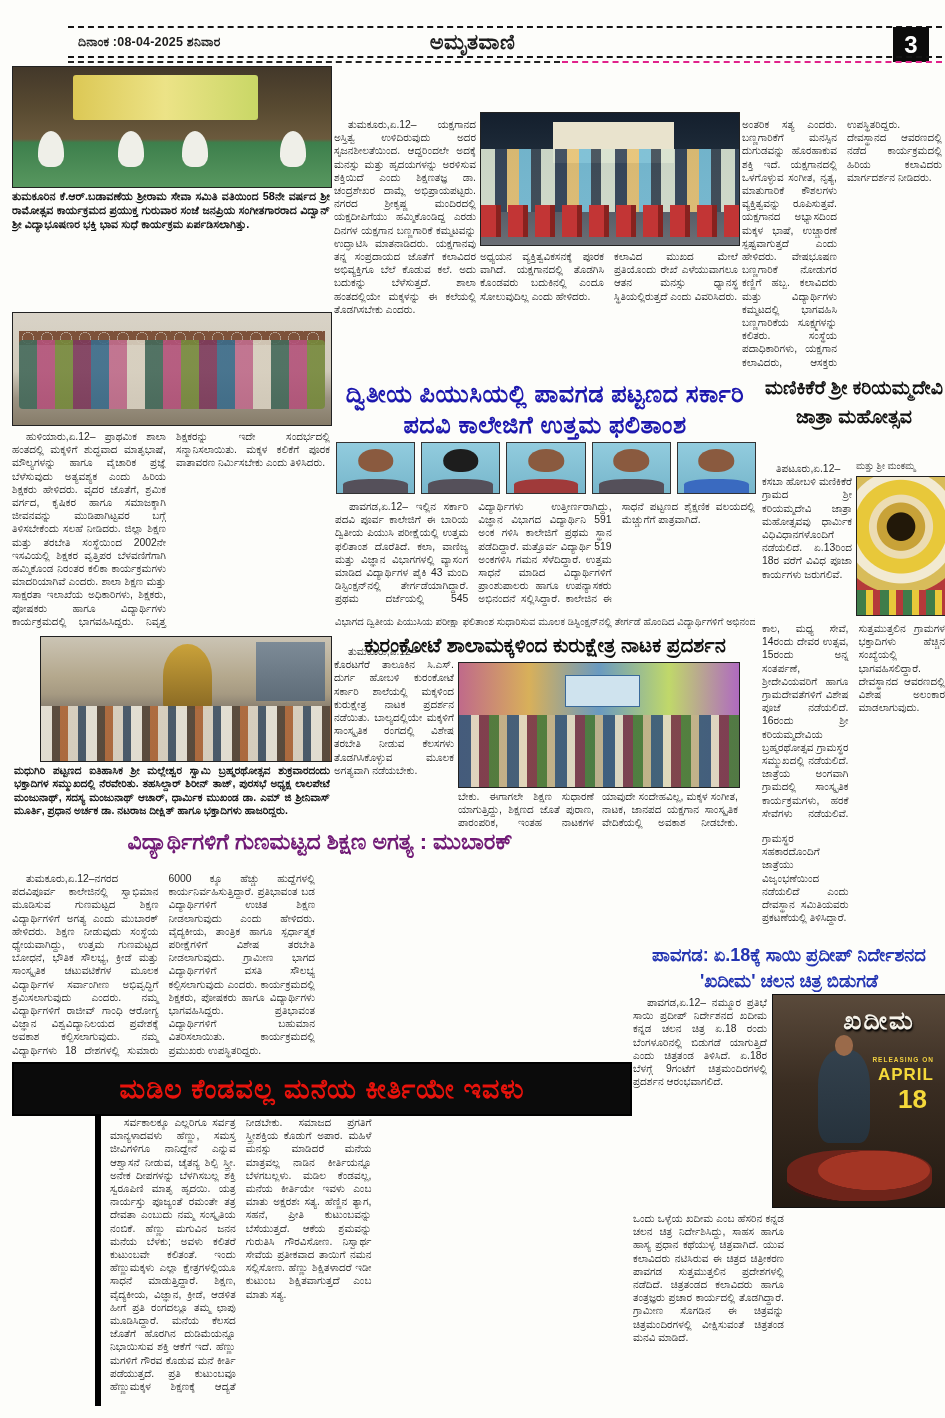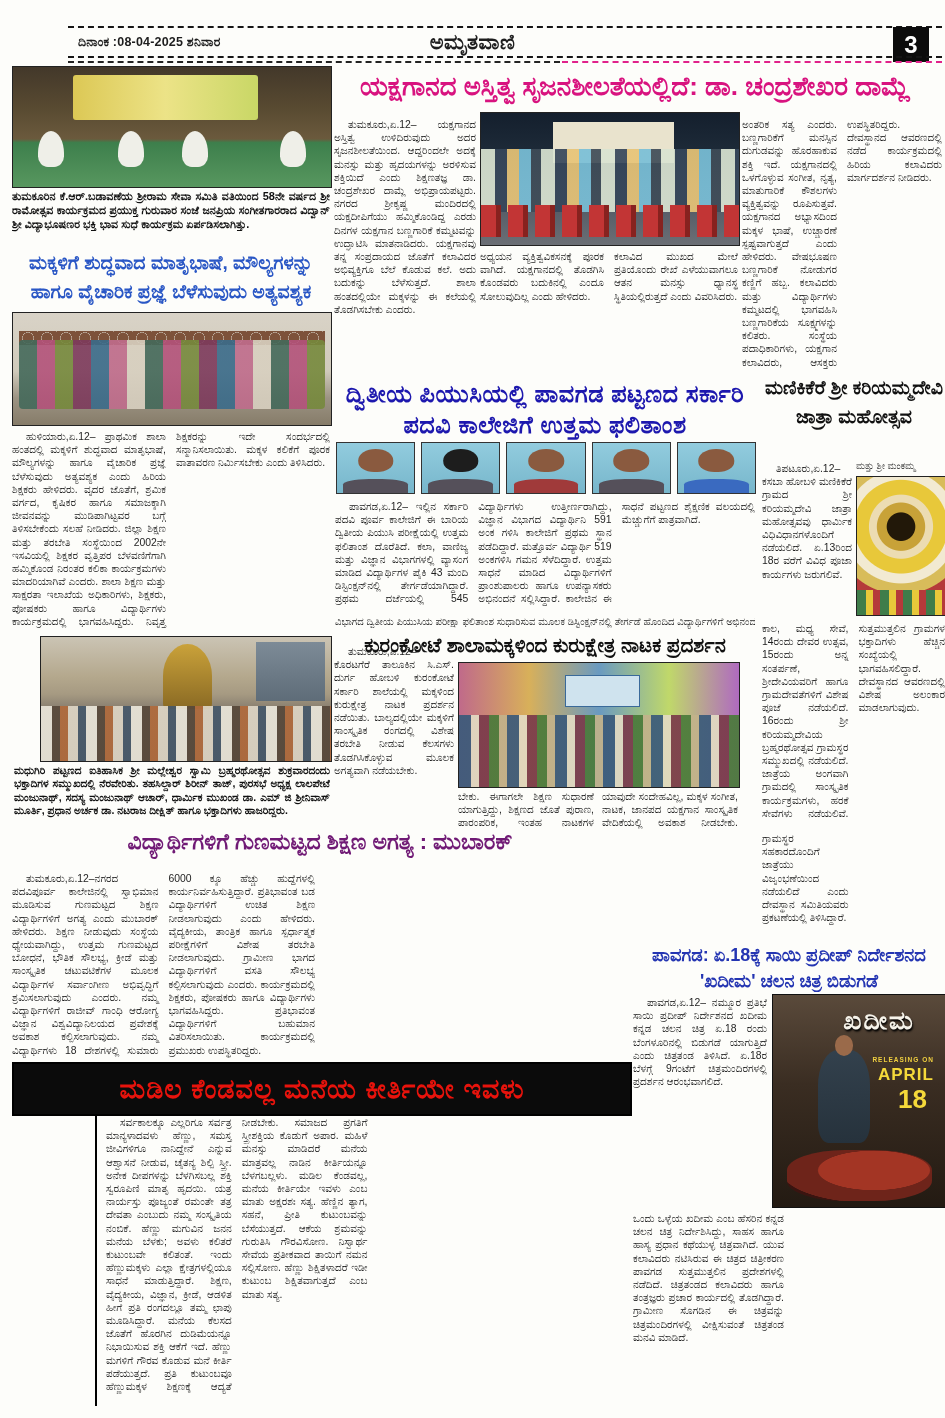--- a/index.html
+++ b/index.html
@@ -25,21 +25,21 @@
   .hl{position:absolute;text-align:center;font-weight:bold;overflow:hidden;}
   .hl-pink{color:#d8137f;font-size:26px;line-height:1.25;}
   .hl-blue{color:#2a57c5;font-size:19px;line-height:1.55;}
   .hl-navy{color:#1d18ae;font-size:24px;line-height:1.3;letter-spacing:.5px;}
   .hl-black{color:#111;font-size:20px;line-height:1.3;}
   .hl-black3{color:#111;font-size:19px;line-height:1.5;}
   .hl-dred{color:#701a75;font-size:22px;line-height:1.3;}
   .hl-movie{color:#2435b2;font-size:18px;line-height:1.45;}
   .banner{position:absolute;background:#0b0b0b;border:2px solid #000;color:#e8130c;display:flex;
           align-items:center;justify-content:center;font-size:27px;font-weight:bold;letter-spacing:1px;}
-  .boxed{border-left:2px solid #000000;padding-left:9px;}
+  .boxed{border-left:6px solid #000000;padding-left:9px;}
   
   .photo{position:absolute;border:1px solid #222;overflow:hidden;background:#ccc;}
   .photo div{position:absolute;}
   #ph-concert{background:linear-gradient(180deg,#43382a 0%,#584a31 34%,#6b5a3d 60%,#3d7f4c 63%,#58975f 100%);}
   #ph-concert .p1{top:7%;left:19%;width:58%;height:37%;background:linear-gradient(90deg,#dcc855,#ece387,#c9d766);border-radius:3px;}
   #ph-concert .p2,#ph-concert .p3,#ph-concert .p4,#ph-concert .p5{bottom:17%;width:26px;height:36px;background:#efefe8;border-radius:50% 50% 38% 38%/62% 62% 30% 30%;}
   #ph-concert .p2{left:8%;} #ph-concert .p3{left:33%;} #ph-concert .p4{left:53%;} #ph-concert .p5{left:84%;}
   #ph-group{background:linear-gradient(180deg,#d9d3c7 0%,#d0cabb 52%,#9c9383 76%,#867c69 100%);}
   #ph-group .p1{top:24%;left:2%;right:2%;height:62%;opacity:.9;border-radius:4px;
      background:repeating-linear-gradient(90deg,#44695a 0 18px,#b3527a 18px 36px,#76893c 36px 54px,#7d3a5c 54px 72px,#3a6b8a 72px 90px,#c06c8c 90px 108px,#d8d0c0 108px 126px);}
@@ -95,35 +95,33 @@
 
   <div class="photo" id="ph-concert" style="left:12px;top:66px;width:318px;height:120px;">
     <div class="p1"></div>
     <div class="p2"></div>
     <div class="p3"></div>
     <div class="p4"></div>
     <div class="p5"></div>
   </div>
   <div class="txt cap" style="left:12px;top:190px;width:318px;height:54px;font-size:11px;">ತುಮಕೂರಿನ ಕೆ.ಆರ್.ಬಡಾವಣೆಯ ಶ್ರೀರಾಮ ಸೇವಾ ಸಮಿತಿ ವತಿಯಿಂದ 58ನೇ ವರ್ಷದ ಶ್ರೀ ರಾಮೋತ್ಸವ ಕಾರ್ಯಕ್ರಮದ ಪ್ರಯುಕ್ತ ಗುರುವಾರ ಸಂಜೆ ಜನಪ್ರಿಯ ಸಂಗೀತಗಾರರಾದ ವಿದ್ವಾನ್ ಶ್ರೀ ವಿದ್ಯಾಭೂಷಣರ ಭಕ್ತಿ ಭಾವ ಸುಧೆ ಕಾರ್ಯಕ್ರಮ ಏರ್ಪಡಿಸಲಾಗಿತ್ತು.</div>
 
-  <div class="hl hl-blue" style="left:12px;top:248px;width:318px;height:60px;">ಮಕ್ಕಳಿಗೆ ಶುದ್ಧವಾದ ಮಾತೃಭಾಷೆ, ಮೌಲ್ಯಗಳನ್ನು ಹಾಗೂ ವೈಚಾರಿಕ ಪ್ರಜ್ಞೆ ಬೆಳೆಸುವುದು ಅತ್ಯವಶ್ಯಕ</div>
   <div class="photo" id="ph-group" style="left:12px;top:312px;width:318px;height:112px;">
     <div class="p2"></div>
     <div class="p1"></div>
   </div>
   <div class="txt cols2 lead" style="left:12px;top:430px;width:318px;height:200px;">ಹುಳಿಯಾರು,ಏ.12– ಪ್ರಾಥಮಿಕ ಶಾಲಾ ಹಂತದಲ್ಲಿ ಮಕ್ಕಳಿಗೆ ಶುದ್ಧವಾದ ಮಾತೃಭಾಷೆ, ಮೌಲ್ಯಗಳನ್ನು ಹಾಗೂ ವೈಚಾರಿಕ ಪ್ರಜ್ಞೆ ಬೆಳೆಸುವುದು ಅತ್ಯವಶ್ಯಕ ಎಂದು ಹಿರಿಯ ಶಿಕ್ಷಕರು ಹೇಳಿದರು. ವೃದರ ಜೊತೆಗೆ, ಶ್ರಮಿಕ ವರ್ಗದ, ಕೃಷಿಕರ ಹಾಗೂ ಸಮಾಜಕ್ಕಾಗಿ ಜೀವನವನ್ನು ಮುಡಿಪಾಗಿಟ್ಟವರ ಬಗ್ಗೆ ತಿಳಿಸಬೇಕೆಂದು ಸಲಹೆ ನೀಡಿದರು. ಜಿಲ್ಲಾ ಶಿಕ್ಷಣ ಮತ್ತು ತರಬೇತಿ ಸಂಸ್ಥೆಯಿಂದ 2002ನೇ ಇಸವಿಯಲ್ಲಿ ಶಿಕ್ಷಕರ ವೃತ್ತಿಪರ ಬೆಳವಣಿಗೆಗಾಗಿ ಹಮ್ಮಿಕೊಂಡ ನಿರಂತರ ಕಲಿಕಾ ಕಾರ್ಯಕ್ರಮಗಳು ಮಾದರಿಯಾಗಿವೆ ಎಂದರು. ಶಾಲಾ ಶಿಕ್ಷಣ ಮತ್ತು ಸಾಕ್ಷರತಾ ಇಲಾಖೆಯ ಅಧಿಕಾರಿಗಳು, ಶಿಕ್ಷಕರು, ಪೋಷಕರು ಹಾಗೂ ವಿದ್ಯಾರ್ಥಿಗಳು ಕಾರ್ಯಕ್ರಮದಲ್ಲಿ ಭಾಗವಹಿಸಿದ್ದರು. ನಿವೃತ್ತ ಶಿಕ್ಷಕರನ್ನು ಇದೇ ಸಂದರ್ಭದಲ್ಲಿ ಸನ್ಮಾನಿಸಲಾಯಿತು. ಮಕ್ಕಳ ಕಲಿಕೆಗೆ ಪೂರಕ ವಾತಾವರಣ ನಿರ್ಮಿಸಬೇಕು ಎಂದು ತಿಳಿಸಿದರು.</div>
 
   <div class="photo" id="ph-procession" style="left:40px;top:636px;width:290px;height:124px;">
     <div class="p3"></div>
     <div class="p1"></div>
     <div class="p2"></div>
   </div>
   <div class="txt cap" style="left:14px;top:764px;width:316px;height:62px;font-size:10.5px;">ಮಧುಗಿರಿ ಪಟ್ಟಣದ ಐತಿಹಾಸಿಕ ಶ್ರೀ ಮಲ್ಲೇಶ್ವರ ಸ್ವಾಮಿ ಬ್ರಹ್ಮರಥೋತ್ಸವ ಶುಕ್ರವಾರದಂದು ಭಕ್ತಾದಿಗಳ ಸಮ್ಮುಖದಲ್ಲಿ ನೆರವೇರಿತು. ತಹಸಿಲ್ದಾರ್ ಶಿರೀನ್ ತಾಜ್, ಪುರಸಭೆ ಅಧ್ಯಕ್ಷ ಲಾಲಪೇಟೆ ಮಂಜುನಾಥ್, ಸದಸ್ಯ ಮಂಜುನಾಥ್ ಆಚಾರ್, ಧಾರ್ಮಿಕ ಮುಖಂಡ ಡಾ. ಎಮ್ ಜಿ ಶ್ರೀನಿವಾಸ್ ಮೂರ್ತಿ, ಪ್ರಧಾನ ಅರ್ಚಕ ಡಾ. ನಟರಾಜ ದೀಕ್ಷಿತ್ ಹಾಗೂ ಭಕ್ತಾದಿಗಳು ಹಾಜರಿದ್ದರು.</div>
 
-  <div class="hl hl-pink" style="left:335px;top:70px;width:600px;height:42px;">ಯಕ್ಷಗಾನದ ಅಸ್ತಿತ್ವ ಸೃಜನಶೀಲತೆಯಲ್ಲಿದೆ: ಡಾ. ಚಂದ್ರಶೇಖರ ದಾಮ್ಲೆ</div>
   <div class="txt lead" style="left:334px;top:118px;width:142px;height:254px;">ತುಮಕೂರು,ಏ.12– ಯಕ್ಷಗಾನದ ಅಸ್ತಿತ್ವ ಉಳಿದಿರುವುದು ಅದರ ಸೃಜನಶೀಲತೆಯಿಂದ. ಆದ್ದರಿಂದಲೇ ಅದಕ್ಕೆ ಮನಸ್ಸು ಮತ್ತು ಹೃದಯಗಳನ್ನು ಅರಳಿಸುವ ಶಕ್ತಿಯಿದೆ ಎಂದು ಶಿಕ್ಷಣತಜ್ಞ ಡಾ. ಚಂದ್ರಶೇಖರ ದಾಮ್ಲೆ ಅಭಿಪ್ರಾಯಪಟ್ಟರು. ನಗರದ ಶ್ರೀಕೃಷ್ಣ ಮಂದಿರದಲ್ಲಿ ಯಕ್ಷದೀಪಿಗೆಯು ಹಮ್ಮಿಕೊಂಡಿದ್ದ ಎರಡು ದಿನಗಳ ಯಕ್ಷಗಾನ ಬಣ್ಣಗಾರಿಕೆ ಕಮ್ಮಟವನ್ನು ಉದ್ಘಾಟಿಸಿ ಮಾತನಾಡಿದರು. ಯಕ್ಷಗಾನವು ತನ್ನ ಸಂಪ್ರದಾಯದ ಜೊತೆಗೆ ಕಲಾವಿದರ ಅಭಿವ್ಯಕ್ತಿಗೂ ಬೆಲೆ ಕೊಡುವ ಕಲೆ. ಅದು ಬದುಕನ್ನು ಬೆಳೆಸುತ್ತದೆ. ಶಾಲಾ ಹಂತದಲ್ಲಿಯೇ ಮಕ್ಕಳನ್ನು ಈ ಕಲೆಯಲ್ಲಿ ತೊಡಗಿಸಬೇಕು ಎಂದರು.</div>
   <div class="photo" id="ph-yaksha" style="left:480px;top:112px;width:258px;height:132px;">
     <div class="p1"></div>
     <div class="p3"></div>
     <div class="p2"></div>
   </div>
   <div class="txt" style="left:614px;top:250px;width:124px;height:122px;">ಕಲಾವಿದ ಮುಖದ ಮೇಲೆ ಪ್ರತಿಯೊಂದು ರೇಖೆ ಎಳೆಯುವಾಗಲೂ ಆತನ ಮನಸ್ಸು ಧ್ಯಾನಸ್ಥ ಸ್ಥಿತಿಯಲ್ಲಿರುತ್ತದೆ ಎಂದು ವಿವರಿಸಿದರು.</div>
   <div class="txt cols2" style="left:480px;top:250px;width:258px;height:122px;">ಅಧ್ಯಯನ ವ್ಯಕ್ತಿತ್ವವಿಕಸನಕ್ಕೆ ಪೂರಕ ವಾಗಿದೆ. ಯಕ್ಷಗಾನದಲ್ಲಿ ತೊಡಗಿಸಿ ಕೊಂಡವರು ಬದುಕಿನಲ್ಲಿ ಎಂದೂ ಸೋಲುವುದಿಲ್ಲ ಎಂದು ಹೇಳಿದರು.</div>
   <div class="txt cols2" style="left:742px;top:118px;width:200px;height:254px;">ಅಂತರಿಕ ಸತ್ಯ ಎಂದರು. ಬಣ್ಣಗಾರಿಕೆಗೆ ಮನಸ್ಸಿನ ದುಗುಡವನ್ನು ಹೊರಹಾಕುವ ಶಕ್ತಿ ಇದೆ. ಯಕ್ಷಗಾನದಲ್ಲಿ ಒಳಗೊಳ್ಳುವ ಸಂಗೀತ, ನೃತ್ಯ, ಮಾತುಗಾರಿಕೆ ಕೌಶಲಗಳು ವ್ಯಕ್ತಿತ್ವವನ್ನು ರೂಪಿಸುತ್ತವೆ. ಯಕ್ಷಗಾನದ ಅಭ್ಯಾಸದಿಂದ ಮಕ್ಕಳ ಭಾಷೆ, ಉಚ್ಚಾರಣೆ ಸ್ಪಷ್ಟವಾಗುತ್ತದೆ ಎಂದು ಹೇಳಿದರು. ವೇಷಭೂಷಣ ಬಣ್ಣಗಾರಿಕೆ ನೋಡುಗರ ಕಣ್ಣಿಗೆ ಹಬ್ಬ. ಕಲಾವಿದರು ಮತ್ತು ವಿದ್ಯಾರ್ಥಿಗಳು ಕಮ್ಮಟದಲ್ಲಿ ಭಾಗವಹಿಸಿ ಬಣ್ಣಗಾರಿಕೆಯ ಸೂಕ್ಷ್ಮಗಳನ್ನು ಕಲಿತರು. ಸಂಸ್ಥೆಯ ಪದಾಧಿಕಾರಿಗಳು, ಯಕ್ಷಗಾನ ಕಲಾವಿದರು, ಆಸಕ್ತರು ಉಪಸ್ಥಿತರಿದ್ದರು. ದೇವಸ್ಥಾನದ ಆವರಣದಲ್ಲಿ ನಡೆದ ಕಾರ್ಯಕ್ರಮದಲ್ಲಿ ಹಿರಿಯ ಕಲಾವಿದರು ಮಾರ್ಗದರ್ಶನ ನೀಡಿದರು.</div>
 

